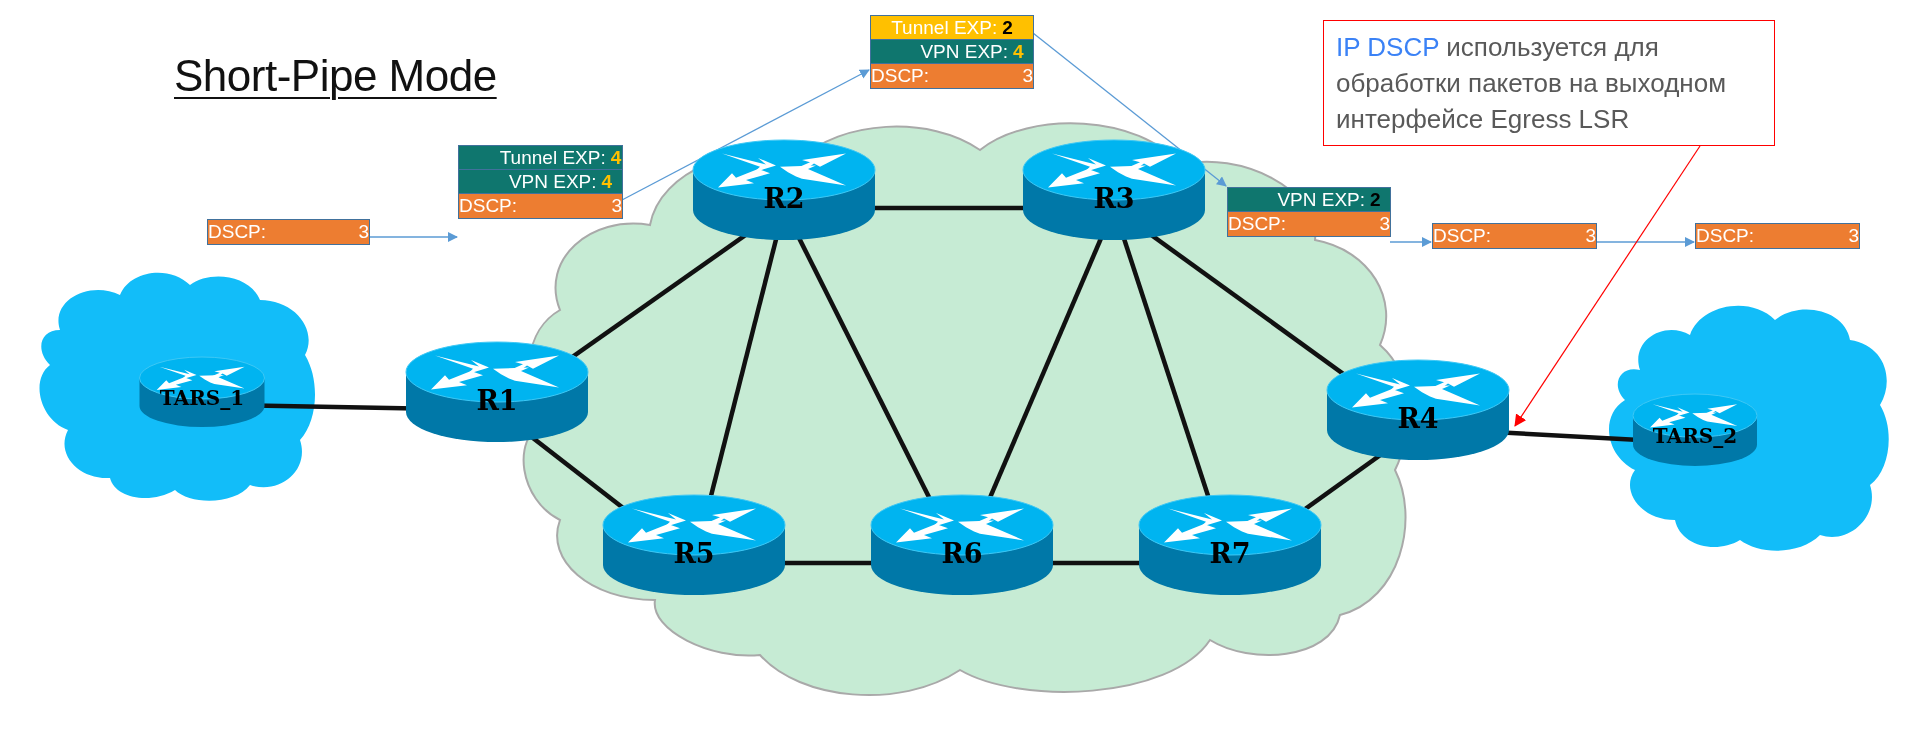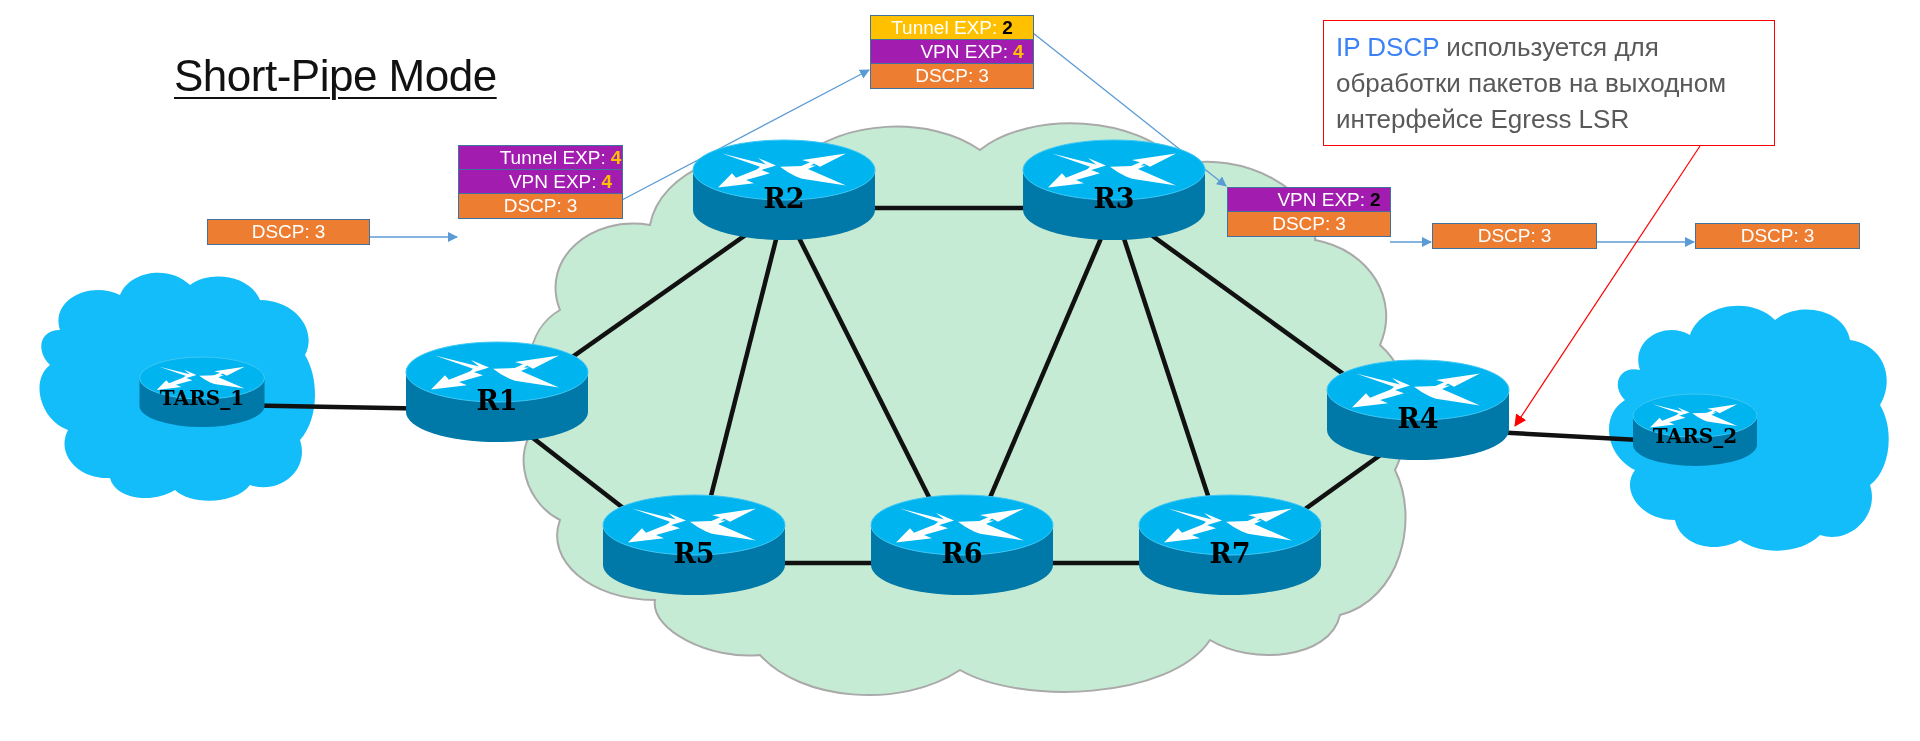--- a/index.html
+++ b/index.html
@@ -2,22 +2,22 @@
 <html><head>
 <meta charset="utf-8">
 <style>
   html, body { margin:0; padding:0; background:#ffffff; }
   body { width:1920px; height:741px; position:relative; overflow:hidden; font-family:"Liberation Sans", sans-serif; }
   #stage { position:absolute; left:0; top:0; }
   .title { position:absolute; left:174px; top:16px; font-family:Liberation Sans, sans-serif; font-size:44px; color:#111; text-decoration:underline; text-decoration-thickness:2px; text-underline-offset:6px; letter-spacing:-0.5px;margin-top:35px; }
   .pkt { position:absolute; border:1.5px solid #41719c; box-sizing:border-box; }
   .row { height:24px; box-sizing:border-box; color:#fff; font-size:19px; display:flex; align-items:center; justify-content:center; border-bottom:1.5px solid #41719c; font-family:"Liberation Sans", sans-serif; }
   .row:last-child { border-bottom:none; }
-  .r-orange { background:#ed7d31; }
-  .r-blue { background:#a21caf;padding-left:40px; }
+  .r-orange { background:#ed7d31;justify-content:space-between; }
+  .r-blue { background:#0f766e;padding-left:40px; }
   .r-yellow { background:#ffc000; }
   .v-yellow { color:#ffc000; font-weight:bold; margin-left:5px; }
   .v-black { color:#000; font-weight:bold; margin-left:5px; }
   .callout { position:absolute; left:1323px; top:20px; width:452px; height:126px; border:1.5px solid #ff0000; box-sizing:border-box; background:#fff; padding:8px 12px; font-size:26px; line-height:36px; color:#595959; }
   .callout .hl { color:#3b82f6; font-weight:normal; }
 </style>
 </head>
 <body>
 
 <svg id="stage" width="1920" height="741" viewBox="0 0 1920 741">

